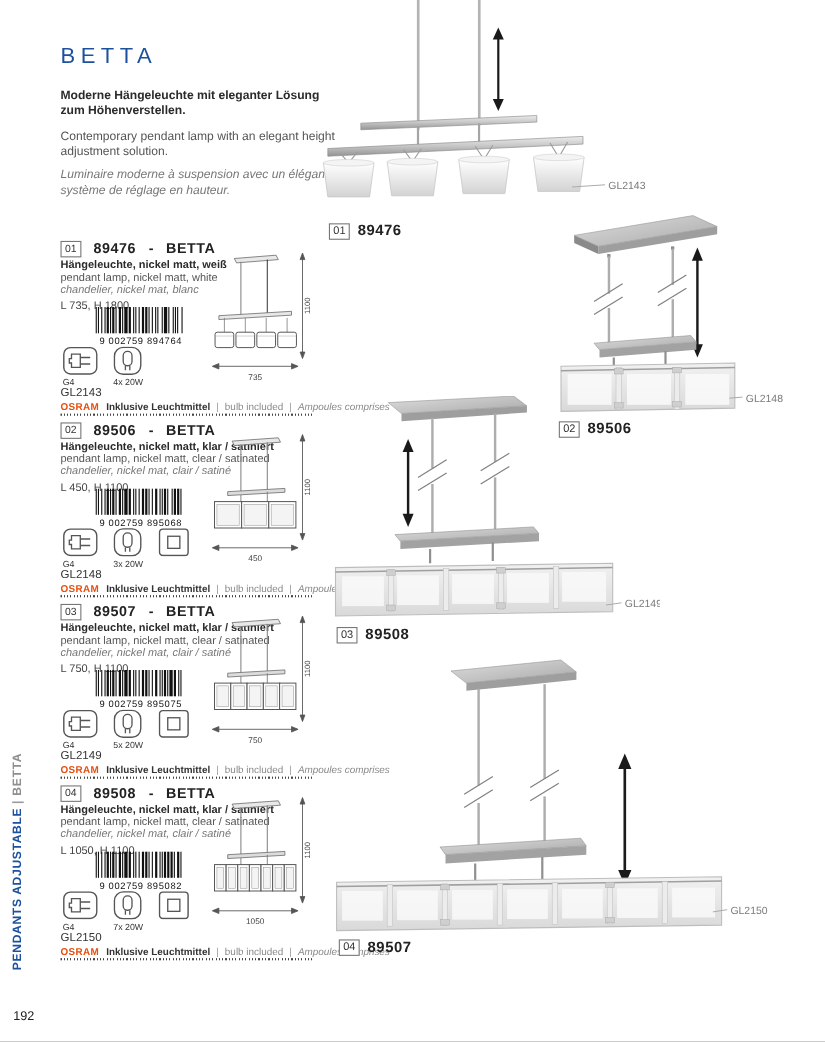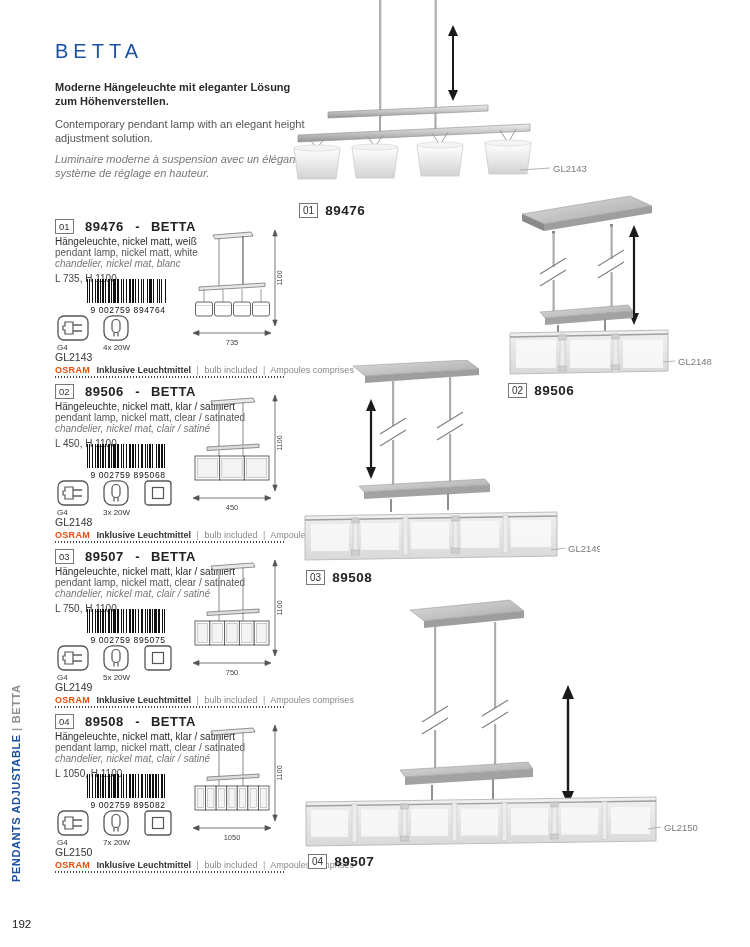--- a/index.html
+++ b/index.html
@@ -29,36 +29,36 @@
   .page-num{position:absolute;left:12px;top:918px;font-size:11.5px;color:#222;text-align:center;}
 
   
   .product{position:absolute;left:55px;width:230px;height:165px;}
   .p-header{position:absolute;left:0;top:2px;white-space:nowrap;}
   .numbox{display:inline-block;border:1px solid #777;font-size:9.5px;padding:1px 3px;
           margin-right:7px;color:#333;background:#fff;vertical-align:1px;}
   .p-sku,.p-name{font-size:13px;font-weight:bold;color:#222;letter-spacing:.5px;}
   .p-dash{font-size:13px;font-weight:bold;color:#222;margin:0 7px;}
   .p-line{position:absolute;left:0;width:210px;font-size:10px;white-space:nowrap;}
-  .p-desc-de{top:21px;font-weight:normal;color:#2b2b2b;}
+  .p-desc-de{top:21px;font-weight:bold;color:#2b2b2b;}
   .p-desc-en{top:32px;color:#555;}
   .p-desc-fr{top:43px;color:#777;font-style:italic;}
   .p-dims{top:58px;color:#444;}
   .p-barcode{position:absolute;left:0;top:64px;width:150px;height:36px;fill:#111;}
   .p-icons{position:absolute;left:2px;top:100px;display:flex;gap:14px;}
   .icon-cell{text-align:left;}
   .icon-cell svg{display:block;}
   .icon-label{font-size:8px;color:#333;margin-top:2px;}
   .p-glass{position:absolute;left:0;top:136px;font-size:10.5px;color:#333;}
   .p-osram{position:absolute;left:0;top:150px;font-size:9px;white-space:nowrap;}
   .osram-brand{color:#e84e0f;font-weight:bold;letter-spacing:.3px;margin-right:4px;}
   .osram-de{font-weight:bold;color:#333;}
   .osram-pipe{color:#999;margin:0 3px;}
   .osram-en{color:#888;}
-  .osram-fr{color:#888;text-align:center;}
+  .osram-fr{color:#888;font-style:italic;text-align:center;}
   .p-dot{position:absolute;left:0;top:161px;width:230px;height:2px;
          background-image:repeating-linear-gradient(90deg,#444 0 1px,transparent 1px 3px);}
   .p-mini{position:absolute;left:128px;top:10px;width:100px;height:124px;}
 
   
   .photo{position:absolute;}
   .photo-label{position:absolute;white-space:nowrap;}
   .photo-label .numbox{font-size:10px;margin-right:7px;}
   .photo-label .ph-sku{font-size:13.5px;font-weight:bold;color:#222;letter-spacing:.5px;}
   .gl-text{font-size:9.5px;fill:#7a7a7a;}
@@ -108,21 +108,21 @@
       <div class="product" style="top: 215px;">
       <div class="p-header">
         <span class="numbox">01</span>
         <span class="p-sku">89476</span>
         <span class="p-dash">-</span>
         <span class="p-name">BETTA</span>
       </div>
       <div class="p-line p-desc-de">Hängeleuchte, nickel matt, weiß</div>
       <div class="p-line p-desc-en">pendant lamp, nickel matt, white</div>
       <div class="p-line p-desc-fr">chandelier, nickel mat, blanc</div>
-      <div class="p-line p-dims">L 735, H 1100</div>
+      <div class="p-line p-dims">L 735, H 1800</div>
       <svg class="p-barcode" viewBox="0 0 96 36">
           <rect x="5" y="0" width="1" height="24" fill="#111"></rect>
           <rect x="7" y="0" width="1" height="24" fill="#111"></rect>
           <rect x="10" y="0" width="1" height="24" fill="#111"></rect>
           <rect x="13" y="0" width="1" height="24" fill="#111"></rect>
           <rect x="15" y="0" width="2" height="24" fill="#111"></rect>
           <rect x="18" y="0" width="1" height="24" fill="#111"></rect>
           <rect x="20" y="0" width="2" height="24" fill="#111"></rect>
           <rect x="23" y="0" width="1" height="24" fill="#111"></rect>
           <rect x="26" y="0" width="2" height="24" fill="#111"></rect>

